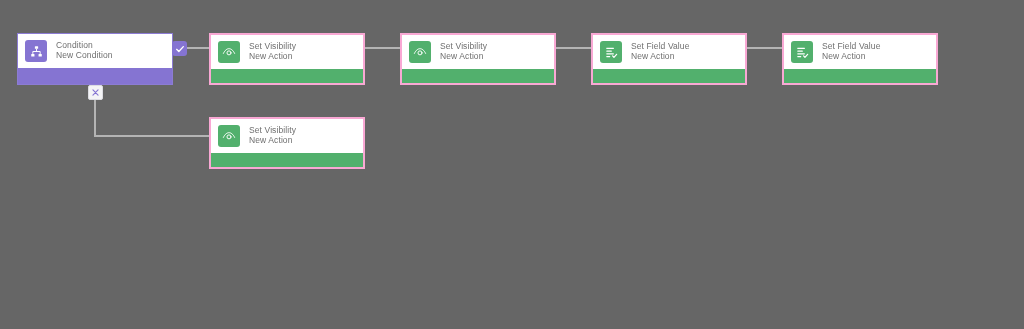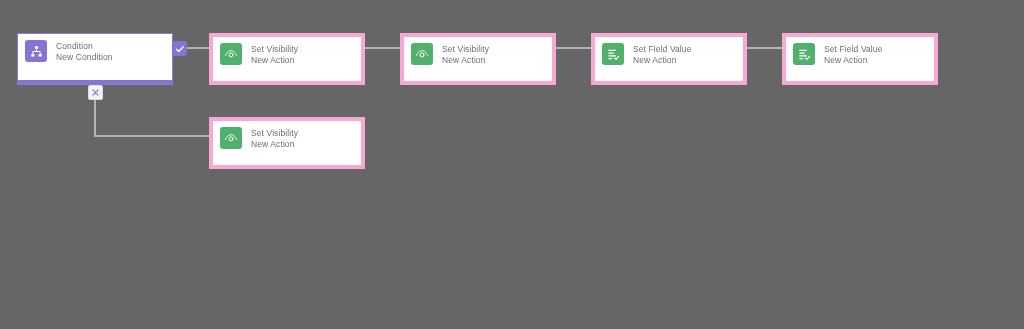--- a/index.html
+++ b/index.html
@@ -37,28 +37,28 @@
     box-sizing: border-box;
     background: #ffffff;
     display: flex;
     flex-direction: column;
     overflow: hidden;
   }
   .node.condition {
     border: 1px solid #8c7cd4;
   }
   .node.action {
-    border: 4px solid #f9a8d4;
+    border: 2px solid #f9a8d4;
   }
   .node-head {
     display: flex;
-    align-items: flex-end;
+    align-items: flex-start;
     background: #ffffff;
     flex: 0 0 auto;
-    padding: 6px 0 18px 7px;
+    padding: 6px 0 6px 7px;
   }
   .node-icon {
     width: 22px;
     height: 22px;
     border-radius: 3px;
     flex: 0 0 auto;
     display: flex;
     align-items: center;
     justify-content: center;
   }

